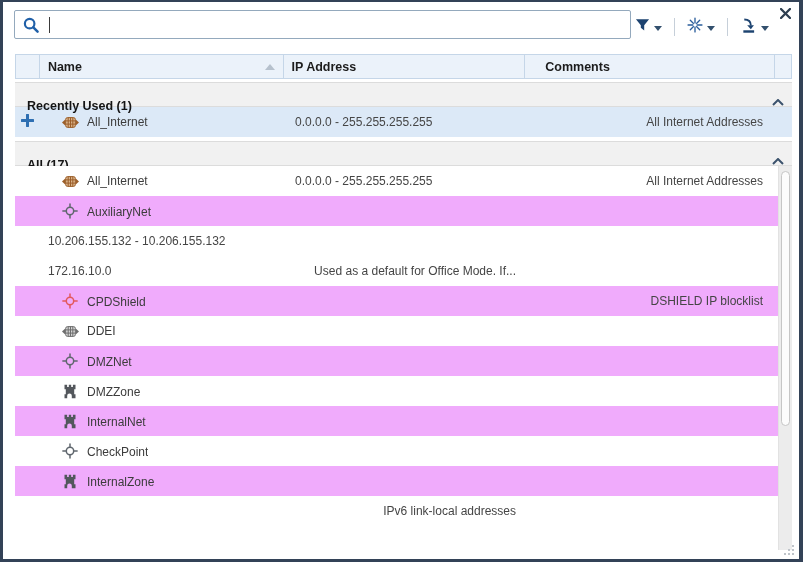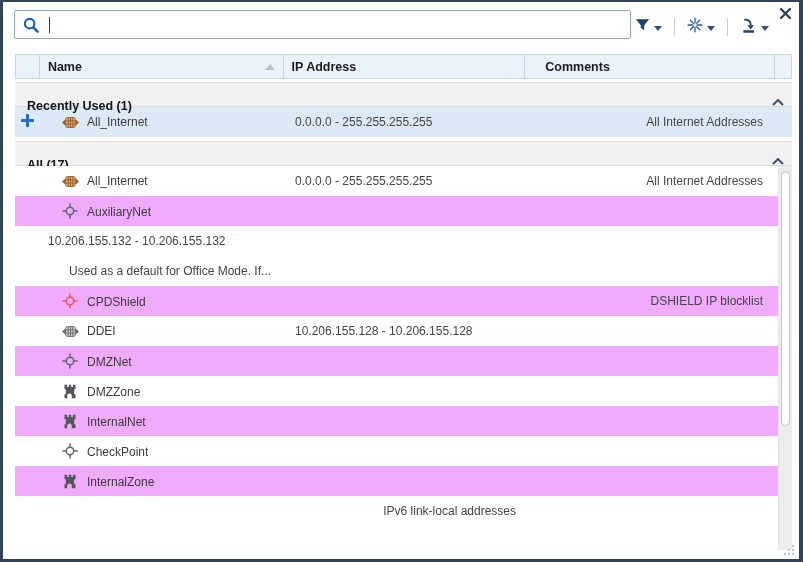--- a/index.html
+++ b/index.html
@@ -271,20 +271,21 @@
     <div class="cell cell-plus">
               <span></span>
             </div>
     <div class="cell cell-ip">10.206.155.132 - 10.206.155.132</div>
     <div class="cell cell-comment"></div>
   </div>
           <div class="row even">
     <div class="cell cell-plus">
               <span></span>
             </div>
+    <div class="cell cell-ip">172.16.10.0</div>
     <div class="cell cell-comment">Used as a default for Office Mode. If...</div>
   </div>
           <div class="row odd">
     <div class="cell cell-plus">
               <span></span>
             </div>
     <div class="cell cell-name">
       <span class="objicon">
                 <svg width="16" height="16" viewBox="0 0 16 16">
                   <g stroke="#e2595c" stroke-width="1.5" fill="none" stroke-linecap="round">
@@ -315,21 +316,20 @@
                     <line x1="6.2" y1="1.6" x2="6.2" y2="11.4"></line>
                     <line x1="8.5" y1="1.6" x2="8.5" y2="11.4"></line>
                     <line x1="10.8" y1="1.6" x2="10.8" y2="11.4"></line>
                     <line x1="3.6" y1="4.9" x2="13.4" y2="4.9"></line>
                     <line x1="3.6" y1="8.1" x2="13.4" y2="8.1"></line>
                   </g>
                 </svg>
               </span>
       <span class="nametext">DDEI</span>
     </div>
-    <div class="cell cell-ip">10.206.155.128 - 10.206.155.128</div>
     <div class="cell cell-comment"></div>
   </div>
           <div class="row odd">
     <div class="cell cell-plus">
               <span></span>
             </div>
     <div class="cell cell-name">
       <span class="objicon">
                 <svg width="16" height="16" viewBox="0 0 16 16">
                   <g stroke="#5f666d" stroke-width="1.5" fill="none" stroke-linecap="round">

